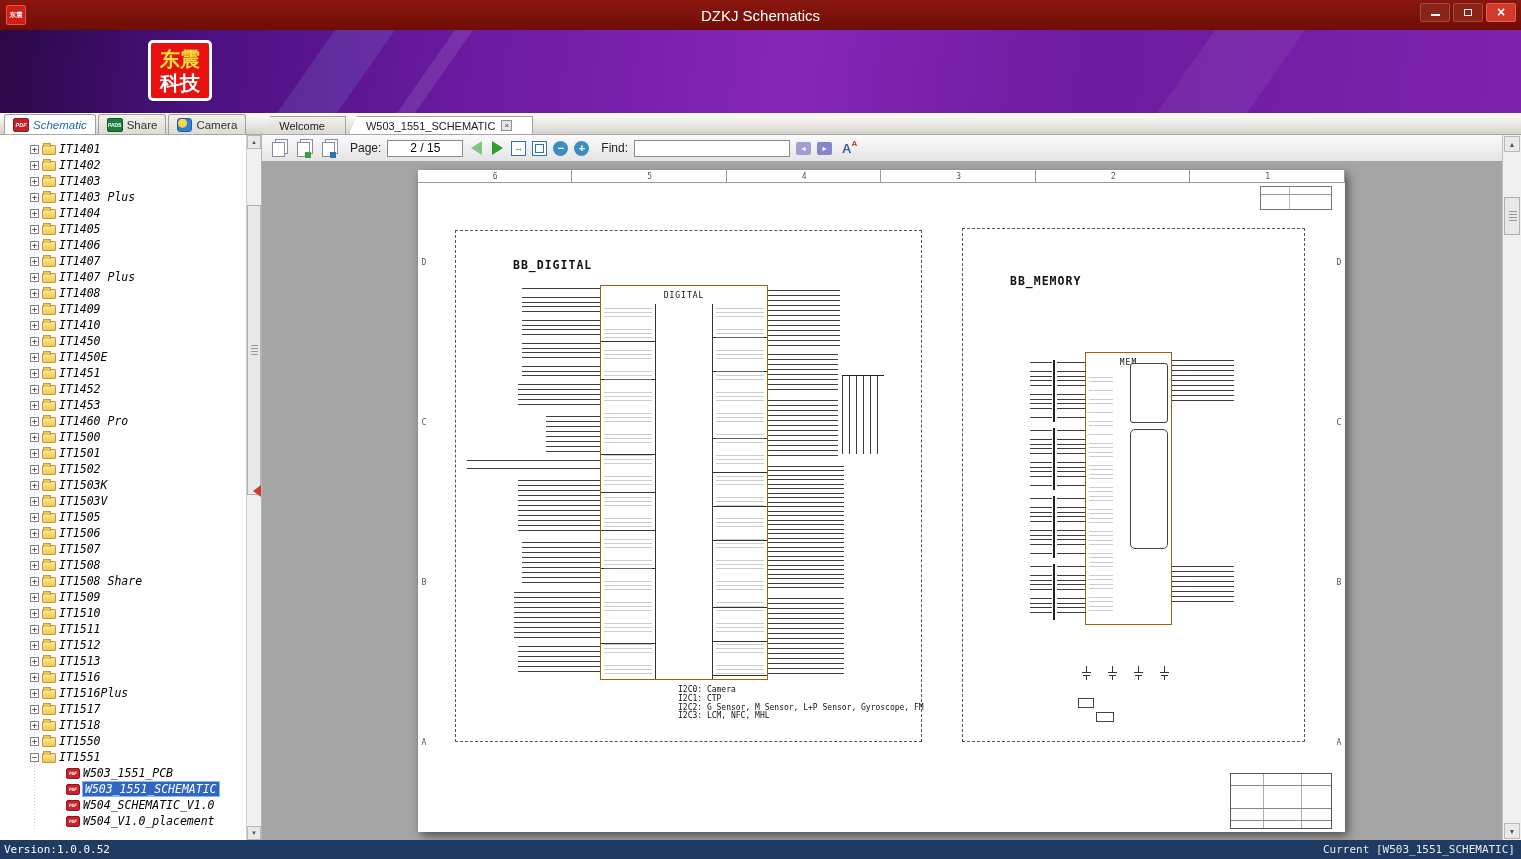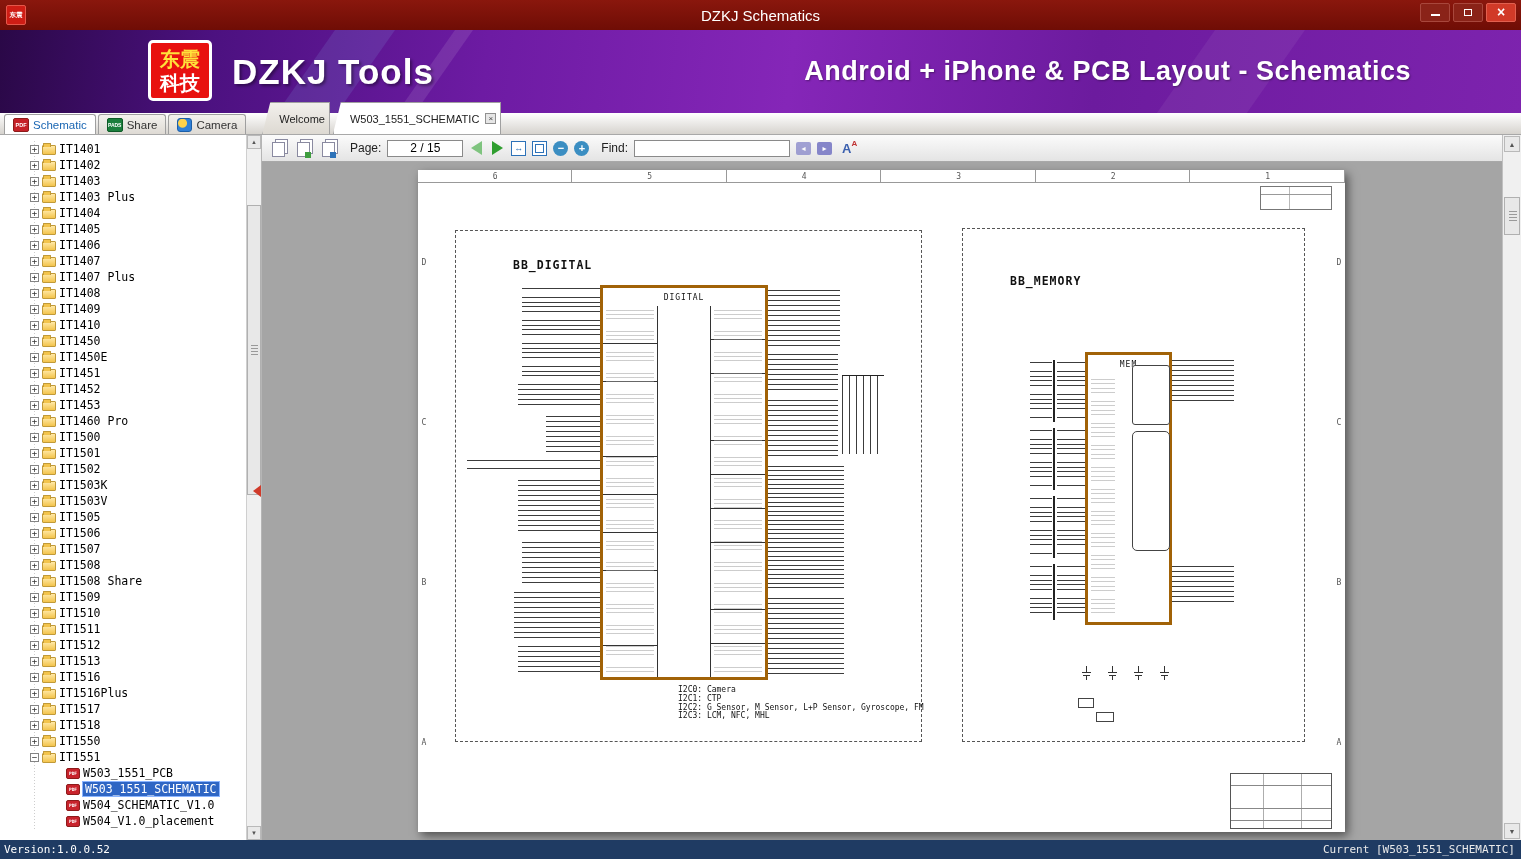--- a/index.html
+++ b/index.html
@@ -25,39 +25,39 @@
   .s2 { left:420px; top:-10px; width:18px; height:120px; background:rgba(255,255,255,.10); }
   .s3 { left:1180px; top:-10px; width:90px; height:120px; background:rgba(255,255,255,.06); }
   .logo-box { position:absolute; left:148px; top:10px; width:64px; height:61px; background:#e8110f; border:3px solid #fff; border-radius:5px; display:flex; flex-direction:column; align-items:center; justify-content:center; font-weight:bold; font-size:20px; line-height:24px; }
   .logo-top { color:#ffe13a; } .logo-bottom { color:#fff; }
   .brand { position:absolute; left:232px; top:22px; color:#fff; font-size:35px; font-weight:bold; letter-spacing:1px; text-shadow:2px 2px 3px rgba(0,0,0,.4); }
   .tagline { position:absolute; right:110px; top:26px; color:#fff; font-size:27px; font-weight:600; letter-spacing:.5px; text-shadow:1px 1px 2px rgba(0,0,0,.35); }
 
   
   .tabrow { height:22px; flex:0 0 auto; background:linear-gradient(#ffffff,#d6d3ce); display:flex; align-items:flex-end; padding-left:4px; border-bottom:1px solid #a8a8a8; }
   .rtab { height:20px; display:flex; align-items:center; gap:4px; padding:0 8px; font-size:11.5px; color:#333; background:linear-gradient(#f4f2ee,#dedad4); border:1px solid #9f9f9f; border-bottom:none; border-radius:3px 3px 0 0; margin-right:2px; cursor:default; }
-  .rtab.active { background:#fff; color:#1a66b3; }
+  .rtab.active { background:#fff; color:#1a66b3;font-style:italic; }
   .mini-pdf { background:#c62128; color:#fff; font-size:5.5px; font-weight:bold; width:16px; height:14px; display:flex; align-items:center; justify-content:center; border-radius:2px; border:1px solid #8d1b1b; }
   .mini-pads { background:#1b7e3c; color:#fff; font-size:5px; font-weight:bold; width:16px; height:14px; display:flex; align-items:center; justify-content:center; border-radius:2px; border:1px solid #0e5a27; }
   .mini-share { width:15px; height:14px; border-radius:3px; background:radial-gradient(circle at 35% 35%, #ffd24a 0 4px, #2f7fd6 5px); border:1px solid #1c5fa8; }
   .doc-tabs { margin-left:14px; display:flex; align-items:flex-end; }
-  .dtab { height:32px; display:flex; align-items:center; gap:6px; padding:0 4px 0 16px; font-size:11px; color:#222; background:linear-gradient(#f2f0ec,#ddd9d2); border:1px solid #a0a0a0; border-bottom:none; clip-path:polygon(8px 0,100% 0,100% 100%,0 100%); margin-right:3px; cursor:default; }
+  .dtab { height:18px; display:flex; align-items:center; gap:6px; padding:0 20px 0 16px; font-size:11px; color:#222; background:linear-gradient(#f2f0ec,#ddd9d2); border:1px solid #a0a0a0; border-bottom:none; clip-path:polygon(8px 0,100% 0,100% 100%,0 100%); margin-right:3px; cursor:default; }
   .dtab.active { background:#fff; }
   .tab-close { width:11px; height:11px; background:#e6e6e6; border:1px solid #909090; display:flex; align-items:center; justify-content:center; font-size:8px; color:#444; }
   .tab-close::before { content:"×"; }
 
   
   .body { flex:1; display:flex; position:relative; min-height:0; }
 
   
   .sidebar { width:262px; flex:0 0 auto; background:#fff; border-right:1px solid #b5b5b5; display:flex; min-height:0; }
   .tree { flex:1; overflow:hidden; padding-top:6px; font-family:"DejaVu Sans Mono",monospace; font-size:11.5px; position:relative;
     background-image:repeating-linear-gradient(to bottom,rgba(130,130,130,.40) 0 1px,transparent 1px 3px);
     background-size:1px 688px; background-position:34px 6px; background-repeat:no-repeat; }
-  .trow { height:16px; display:flex; align-items:center; gap:3px; padding-left:30px; white-space:nowrap; cursor:default; }
+  .trow { height:16px; display:flex; align-items:center; gap:3px; padding-left:30px; white-space:nowrap; cursor:default;font-style:italic; }
   .trow.child { padding-left:66px; }
   .expander { width:9px; height:9px; border:1px solid #848484; background:#fff; font-size:9px; line-height:7px; text-align:center; color:#333; flex:0 0 auto; }
   .expander::before { content:"+"; }
   .expander.minus::before { content:"−"; }
   .folder { width:14px; height:10px; background:linear-gradient(#ffe9a8,#f3c44c); border:1px solid #c19a38; border-radius:1px; position:relative; flex:0 0 auto; margin-top:2px; }
   .folder::before { content:""; position:absolute; left:0; top:-3px; width:6px; height:3px; background:#f3c44c; border:1px solid #c19a38; border-bottom:none; border-radius:1px 1px 0 0; }
   .pdficon { background:#c8232c; color:#fff; font-size:4.5px; font-weight:bold; width:14px; height:11px; display:flex; align-items:center; justify-content:center; border-radius:2px; border:1px solid #8d1b1b; flex:0 0 auto; }
   .tlabel { color:#000; }
   .tlabel.selected { background:#2f66c4; color:#fff; outline:1px solid #8ab4ff; padding:0 2px; }
   .sb-scroll { width:15px; flex:0 0 auto; background:#f0f0f0; border-left:1px solid #cfcfcf; position:relative; }
@@ -100,21 +100,21 @@
   .rowlabels { position:absolute; top:13px; bottom:10px; width:10px; display:flex; flex-direction:column; justify-content:space-around; }
   .rowlabels.left { left:1px; } .rowlabels.right { right:1px; }
   .rowcell { font-size:8px; color:#555; text-align:center; }
   .revtable { position:absolute; left:842px; top:16px; width:72px; height:24px; border:1px solid #777;
     background:repeating-linear-gradient(to bottom,transparent 0 7px,#999 7px 7.7px),linear-gradient(#999,#999) 28px 0/0.7px 100% no-repeat; }
   .dashed-block { position:absolute; border:1px dashed #555; }
   .blk-digital { left:37px; top:60px; width:467px; height:512px; }
   .blk-memory { left:544px; top:58px; width:343px; height:514px; }
   .blk-title { position:absolute; font-size:11.5px; font-weight:600; letter-spacing:1px; color:#111; }
   .t-digital { left:95px; top:88px;text-align:right; } .t-memory { left:592px; top:104px; }
-  .chip { position:absolute; border:3px solid #a16207; background:#fff; }
+  .chip { position:absolute; border:1px solid #a16207; background:#fff; }
   .chip-digital { left:182px; top:115px; width:168px; height:395px; }
   .chip-mem { left:667px; top:182px; width:87px; height:273px; }
   .chip-label { position:absolute; left:0; right:0; top:5px; text-align:center; font-size:8px; color:#111; letter-spacing:1px; }
   .chip-vline { position:absolute; top:18px; bottom:0; width:1px; background:#333; }
   .vl-l { left:54px; } .vl-r { right:54px; }
   .chip-sections { position:absolute; top:18px; bottom:0; width:54px; }
   .cs-l { left:0; background:repeating-linear-gradient(to bottom,transparent 0 37px,#333 37px 37.8px); }
   .cs-r { right:0; background:repeating-linear-gradient(to bottom,transparent 0 33px,#333 33px 33.8px); }
   .pin-fuzz { position:absolute; top:22px; bottom:4px; width:48px; opacity:.5;
     background:repeating-linear-gradient(to bottom,#9a9a9a 0 .7px,transparent .7px 4.2px); }
@@ -165,22 +165,20 @@
   </div>
 
   <div class="banner">
     <div class="streak s1"></div>
     <div class="streak s2"></div>
     <div class="streak s3"></div>
     <div class="logo-box">
       <span class="logo-top">东震</span>
       <span class="logo-bottom">科技</span>
     </div>
-    <div class="brand">DZKJ Tools</div>
-    <div class="tagline">Android + iPhone &amp; PCB Layout - Schematics</div>
   </div>
 
   <div class="tabrow">
     <div class="rtab active">
       <span class="mini-pdf">PDF</span>
       <span>Schematic</span>
     </div>
     <div class="rtab">
       <span class="mini-pads">PADS</span>
       <span>Share</span>

